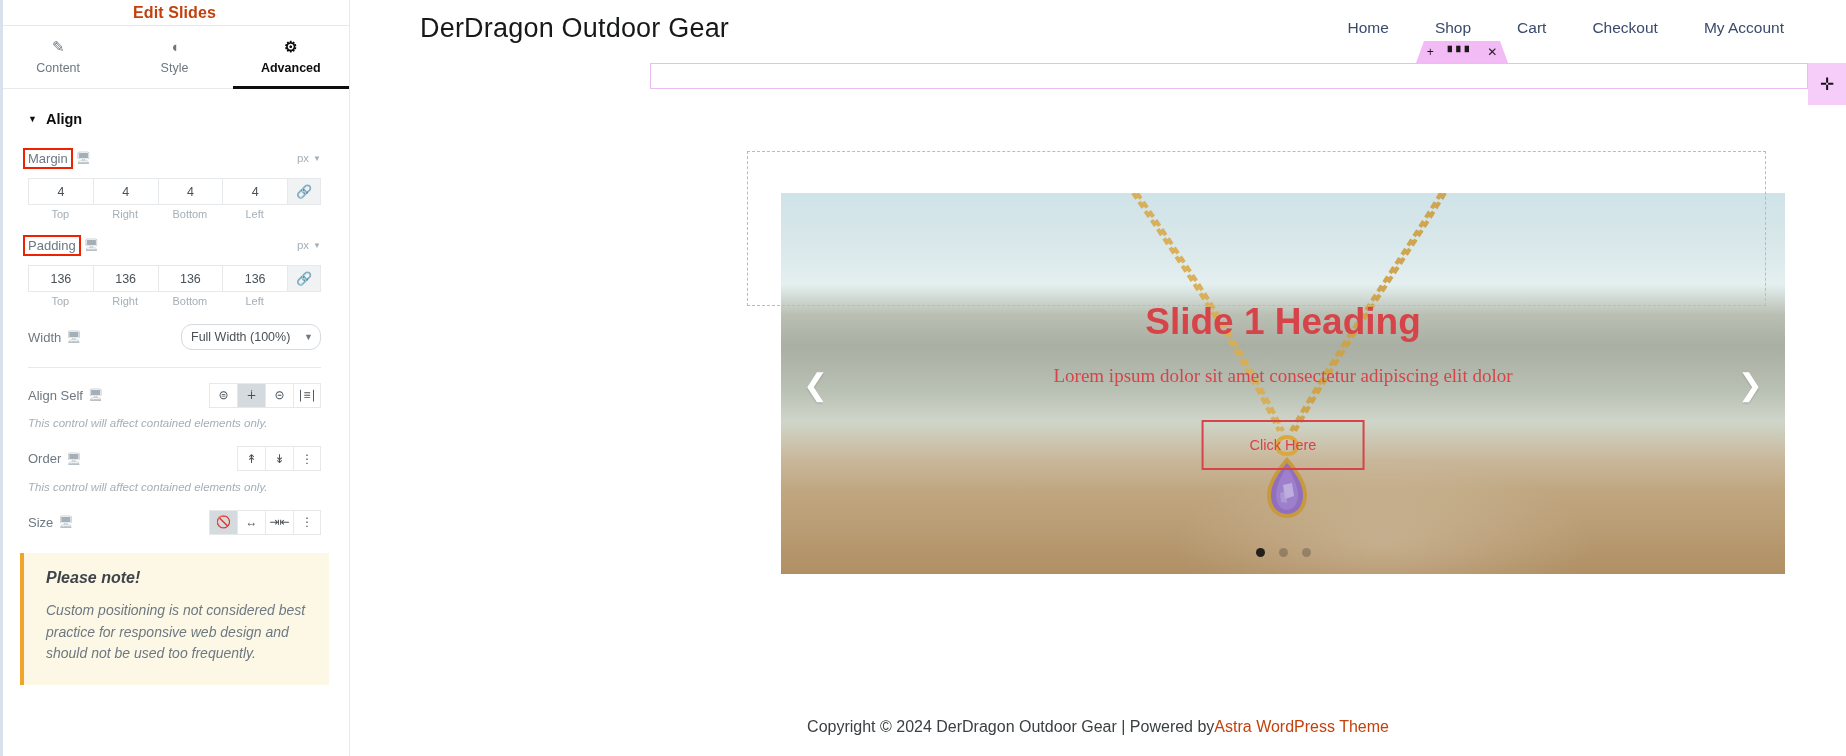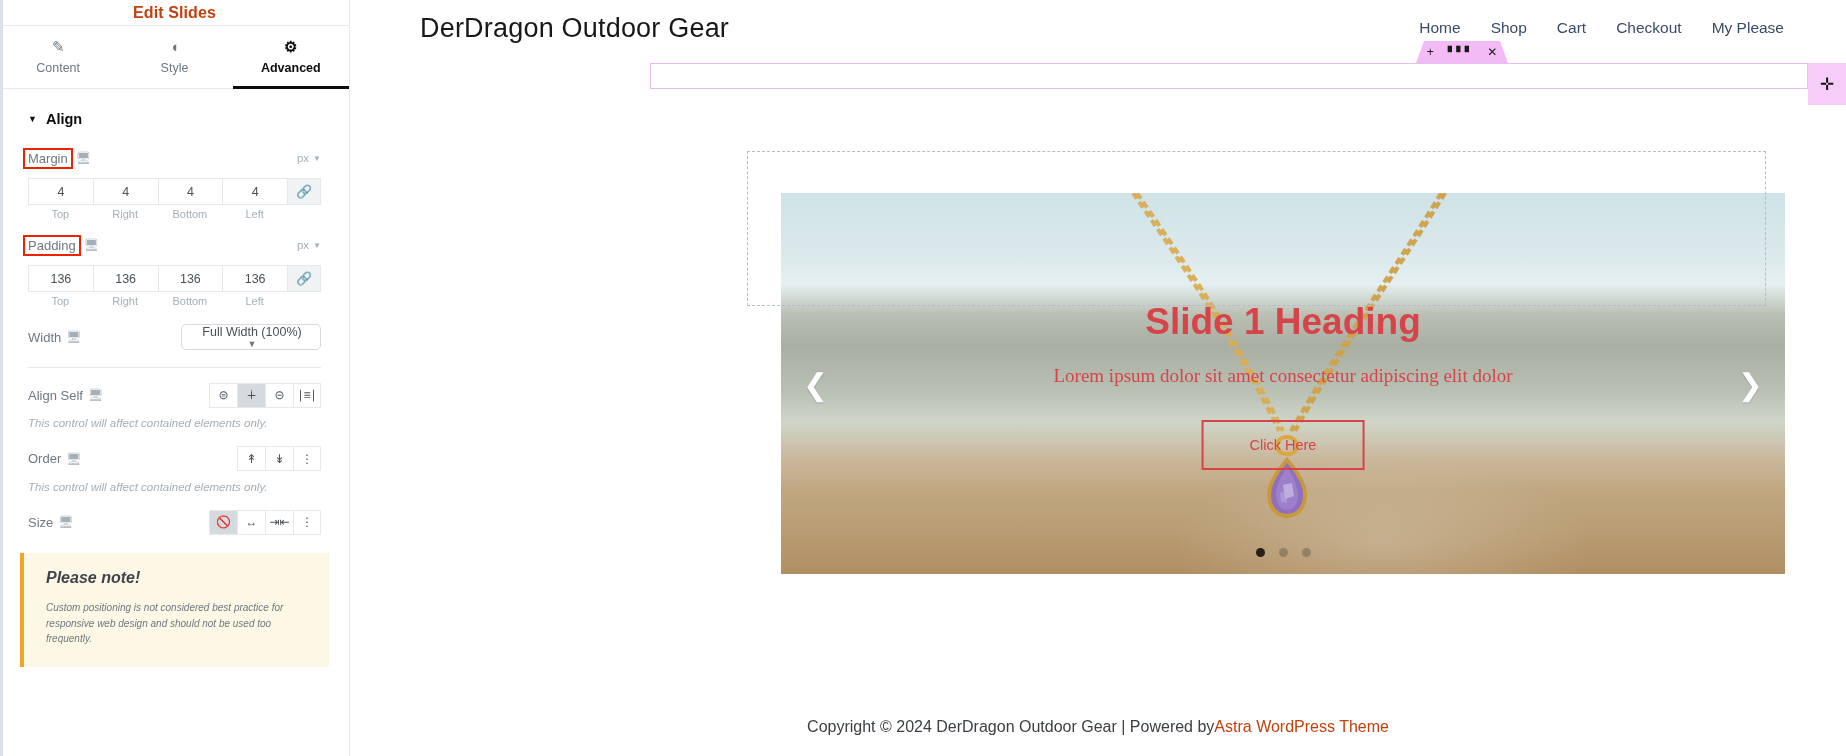--- a/index.html
+++ b/index.html
@@ -76,25 +76,24 @@
   }
   .dim-link {
     width: 34px; height: 27px; border: 1px solid #e6e9ec;
     background: #f1f2f3; display: flex; align-items: center; justify-content: center;
     color: #495157; font-size: 13px;
   }
   .dim-labels { display: flex; margin-top: 3px; padding-right: 34px; }
   .dim-lab { flex: 1 1 0; text-align: center; font-size: 11px; color: #a4afb7; }
 
   .select {
-    width: 140px; height: 26px; border: 1px solid #d5dadf; border-radius: 5px;
+    width: 140px; height: 26px; border: 1px solid #d5dadf; border-radius: 11px;
     background: #fff; font-size: 12.5px; color: #495157;
     display: flex; align-items: center; justify-content: space-between;
     padding: 0 7px 0 9px;
-    flex-direction: column;
   }
   .select .chev { font-size: 9px; color: #6d7882; }
 
   .hr { height: 1px; background: #e6e9ec; margin: 16px 28px 0 28px; }
 
   .btn-group { display: flex; }
   .bg-btn {
     width: 28px; height: 25px; border: 1px solid #e6e9ec; border-right: none;
     background: #fff; display: flex; align-items: center; justify-content: center;
     font-size: 12px; color: #495157;
@@ -106,38 +105,38 @@
     padding: 8px 28px 0 28px; line-height: 1.35;
   }
 
   .note {
     margin: 18px 20px 0 20px;
     background: #fdf8e6; border-left: 4px solid #f0a429;
     padding: 16px 20px 20px 22px;
   }
   .note-title { font-size: 16px; font-weight: 700; font-style: italic; color: #3f444b; }
   .note-body {
-    margin-top: 13px; font-size: 10px; font-style: italic;
+    margin-top: 13px; font-size: 14px; font-style: italic;
     color: #6d7882; line-height: 1.55;
   }
 
   .panel-left-edge { position: absolute; left: 0; top: 0; width: 3px; height: 756px; background: #d9e2ec; }
 
   
   #preview {
     flex: 1 1 auto; height: 756px; position: relative;
     background: #fff; overflow: hidden;
   }
 
   .site-header {
     height: 48px; display: flex; align-items: center;
     padding: 8px 0 0 70px; background: #fff;
   }
   .site-logo { font-size: 27px; color: #16181a; font-weight: 400; letter-spacing: .2px; }
-  .site-nav { margin-left: auto; display: flex; align-items: center; gap: 30px; padding-right: 62px; }
+  .site-nav { margin-left: auto; display: flex; align-items: center; gap: 46px; padding-right: 62px; }
   .site-nav a { font-size: 15.5px; color: #3a4a6b; text-decoration: none; }
 
   
   .el-toolbar {
     position: absolute; left: 1066px; top: 41px;
     width: 92px; height: 22px;
     background: #f3bbf5;
     display: flex; align-items: center; justify-content: center; gap: 14px;
     color: #1a1a1a; font-size: 12px;
     clip-path: polygon(8px 0, calc(100% - 8px) 0, 100% 100%, 0 100%);
@@ -381,21 +380,21 @@
 
   <div id="preview">
 
     <div class="site-header">
       <div class="site-logo">DerDragon Outdoor Gear</div>
       <nav class="site-nav">
         <a href="#">Home</a>
         <a href="#">Shop</a>
         <a href="#">Cart</a>
         <a href="#">Checkout</a>
-        <a href="#">My Please</a>
+        <a href="#">My Account</a>
       </nav>
     </div>
 
     <div class="el-toolbar">
       <span>+</span>
       <span class="dots-ico">▘▘▘</span>
       <span>✕</span>
     </div>
     <div class="el-band"></div>
     <div class="el-add">

